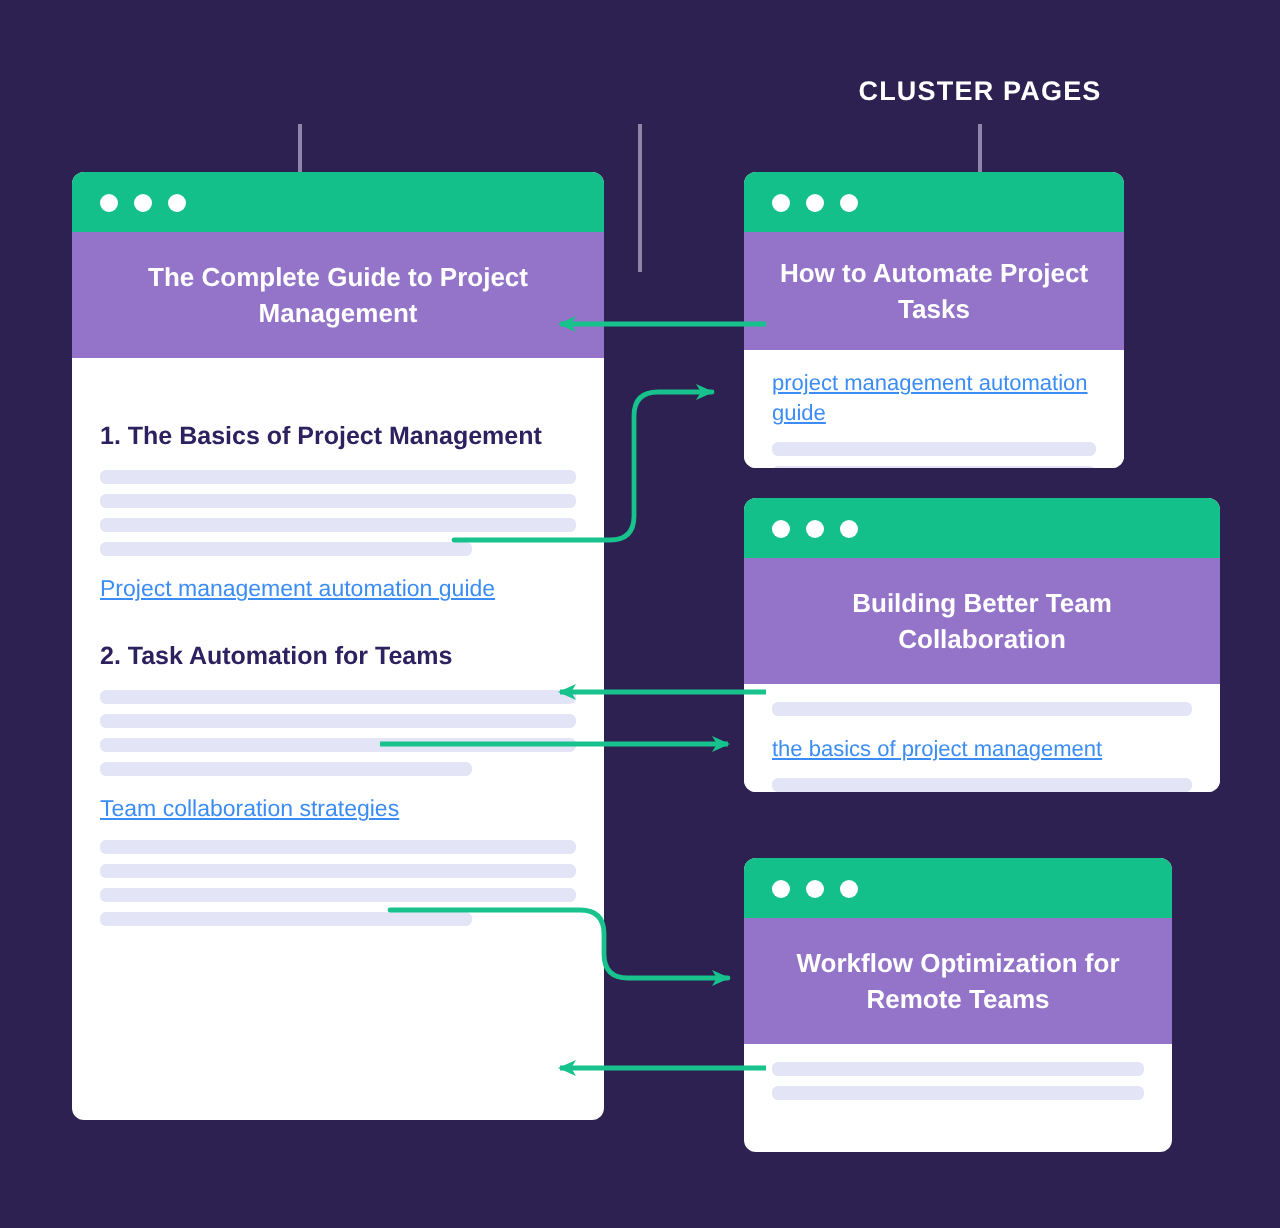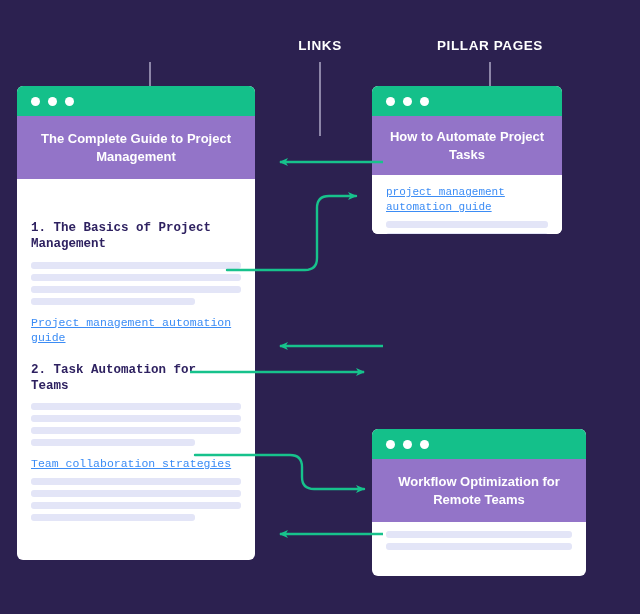--- a/index.html
+++ b/index.html
@@ -66,32 +66,31 @@
     font-weight: bold;
     text-align: center;
     line-height: 1.35;
     padding: 12px 14px;
     box-sizing: border-box;
   }
   .card-title.tall { padding: 14px 14px; }
   .card-body {
     padding: 20px 14px 14px 14px;
     background: #FFFFFF;
-    font-family: Liberation Mono, monospace;
   }
 
   
   .heading {
     color: #2E2160;
     font-size: 12.5px;
     font-weight: bold;
     margin: 10px 0 9px 0;
     line-height: 1.3;
   }
-  .heading:first-child { margin-top: 21px; }
+  .heading:first-child { margin-top: 11px; }
   .lines { margin: 0 0 6px 0; }
   .line {
     height: 7px;
     border-radius: 3px;
     background: #E3E5F7;
     margin-bottom: 5px;
   }
   .line.w100 { width: 100%; }
   .line.w78  { width: 78%; }
   .link {
@@ -114,31 +113,28 @@
     pointer-events: none;
   }
 </style>
 </head>
 <body>
 
 <div id="stage">
 
   <div class="tick" style="left:149px; top:62px; height:26px;"></div>
 
-  <div class="col-head" style="left:260px; top:38px; width:120px;">
-    <span>LINKS</span>
-  </div>
   <div class="tick" style="left:319px; top:62px; height:74px;"></div>
 
   <div class="col-head" style="left:400px; top:38px; width:180px;">
-    <span>PILLAR PAGES</span>
+    <span>CLUSTER PAGES</span>
   </div>
   <div class="tick" style="left:489px; top:62px; height:26px;"></div>
 
-  <div class="card" style="left:17px; top:86px; width:238px; height:474px;">
+  <div class="card" style="left:36px; top:86px; width:266px; height:474px;">
     <div class="card-bar">
       <span class="dot"></span>
       <span class="dot"></span>
       <span class="dot"></span>
     </div>
     <div class="card-title tall">The Complete Guide to Project Management</div>
     <div class="card-body">
 
       <div class="heading">1. The Basics of Project Management</div>
       <div class="lines">
@@ -180,20 +176,38 @@
       <div class="lines">
         <div class="line w100"></div>
         <div class="line w100"></div>
         <div class="line w100"></div>
         <div class="line w100"></div>
 
       </div>
     </div>
   </div>
 
+  <div class="card" style="left:372px; top:249px; width:238px; height:147px;">
+    <div class="card-bar">
+      <span class="dot"></span>
+      <span class="dot"></span>
+      <span class="dot"></span>
+    </div>
+    <div class="card-title tall">Building Better Team Collaboration</div>
+    <div class="card-body" style="padding-top:9px;">
+      <div class="lines">
+        <div class="line w100"></div>
+      </div>
+      <a class="link small">the basics of project management</a>
+      <div class="lines">
+        <div class="line w100"></div>
+
+      </div>
+    </div>
+  </div>
 
   <div class="card" style="left:372px; top:429px; width:214px; height:147px;">
     <div class="card-bar">
       <span class="dot"></span>
       <span class="dot"></span>
       <span class="dot"></span>
     </div>
     <div class="card-title tall">Workflow Optimization for Remote Teams</div>
     <div class="card-body" style="padding-top:9px;">
       <div class="lines">

